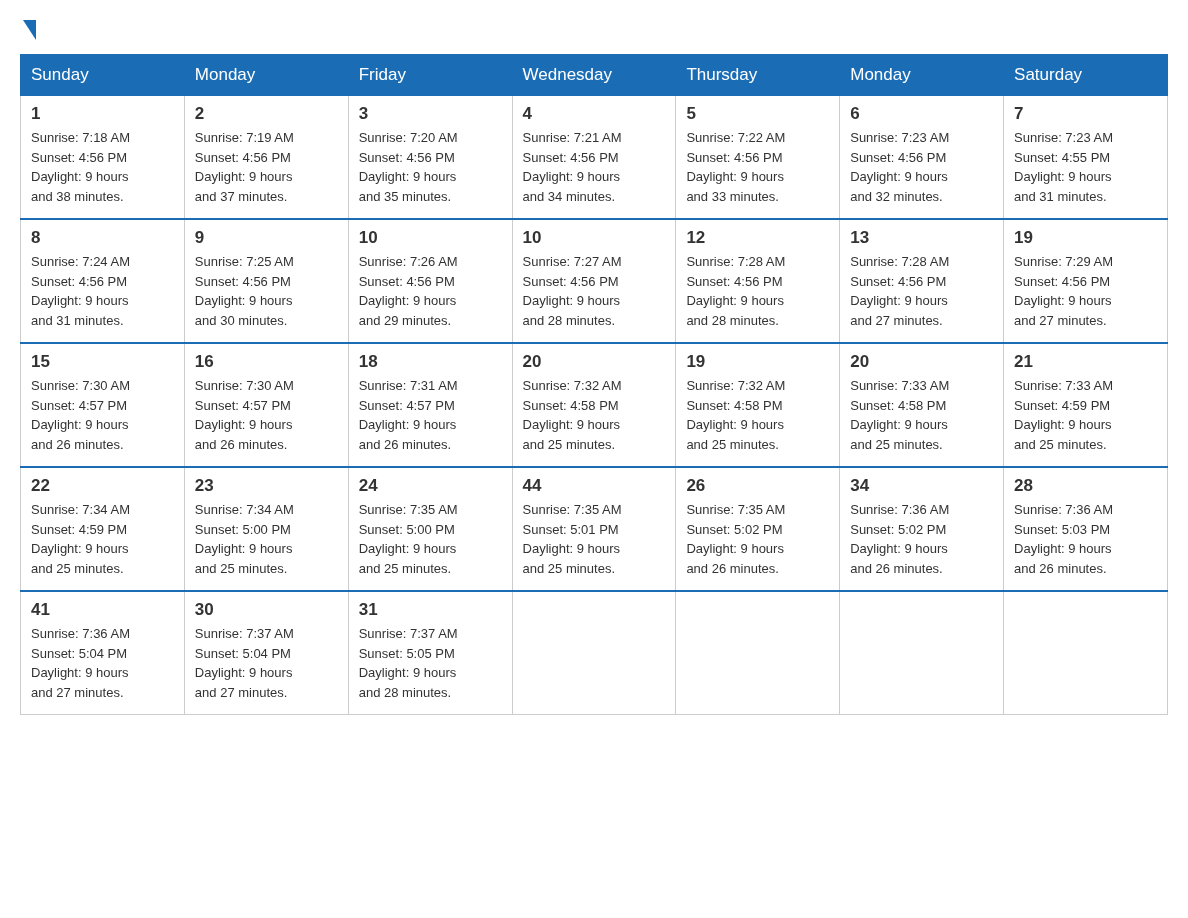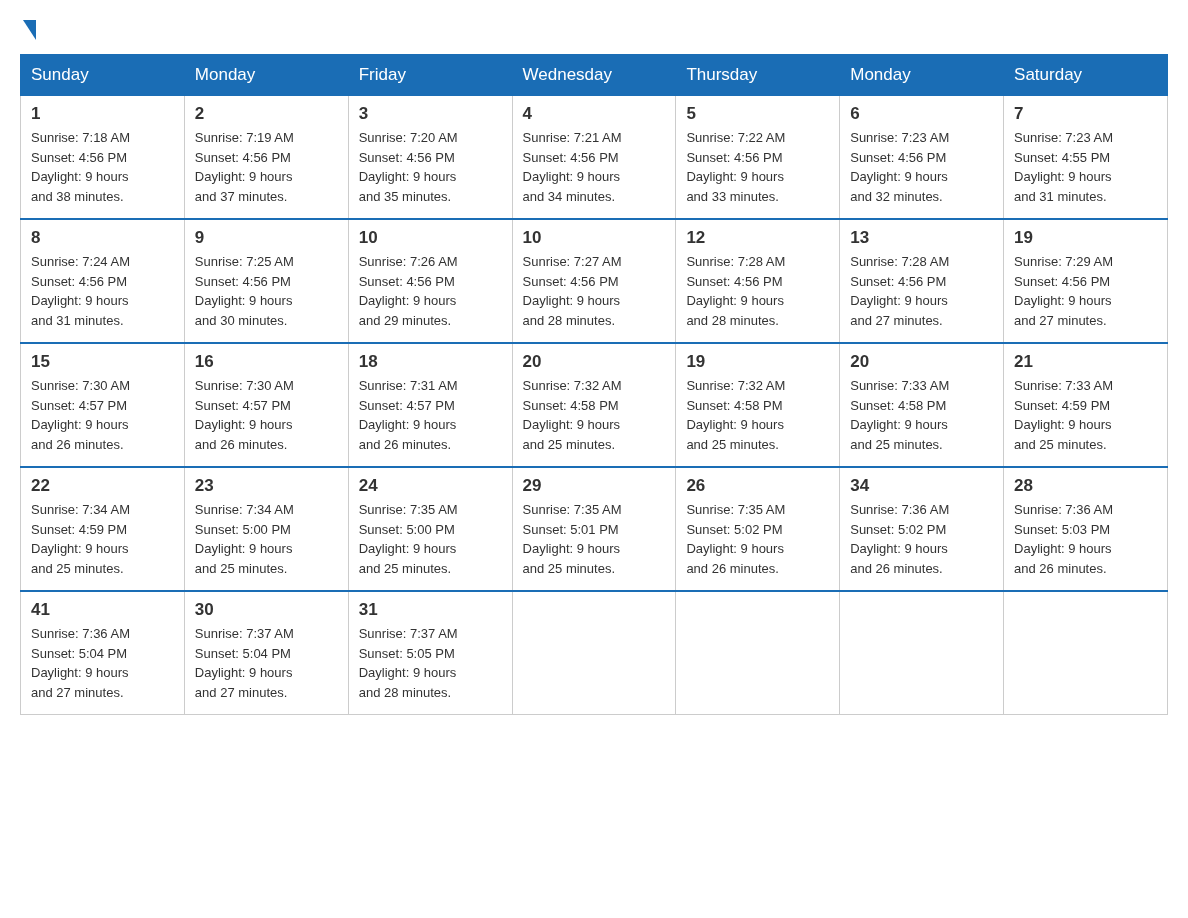--- a/index.html
+++ b/index.html
@@ -236,21 +236,21 @@
           </td>
           <td>
             <span class="day-number">23</span>
             <div class="day-info">Sunrise: 7:34 AM<br>Sunset: 5:00 PM<br>Daylight: 9 hours<br>and 25 minutes.</div>
           </td>
           <td>
             <span class="day-number">24</span>
             <div class="day-info">Sunrise: 7:35 AM<br>Sunset: 5:00 PM<br>Daylight: 9 hours<br>and 25 minutes.</div>
           </td>
           <td>
-            <span class="day-number">29</span>
+            <span class="day-number">44</span>
             <div class="day-info">Sunrise: 7:35 AM<br>Sunset: 5:01 PM<br>Daylight: 9 hours<br>and 25 minutes.</div>
           </td>
           <td>
             <span class="day-number">26</span>
             <div class="day-info">Sunrise: 7:35 AM<br>Sunset: 5:02 PM<br>Daylight: 9 hours<br>and 26 minutes.</div>
           </td>
           <td>
             <span class="day-number">34</span>
             <div class="day-info">Sunrise: 7:36 AM<br>Sunset: 5:02 PM<br>Daylight: 9 hours<br>and 26 minutes.</div>
           </td>

